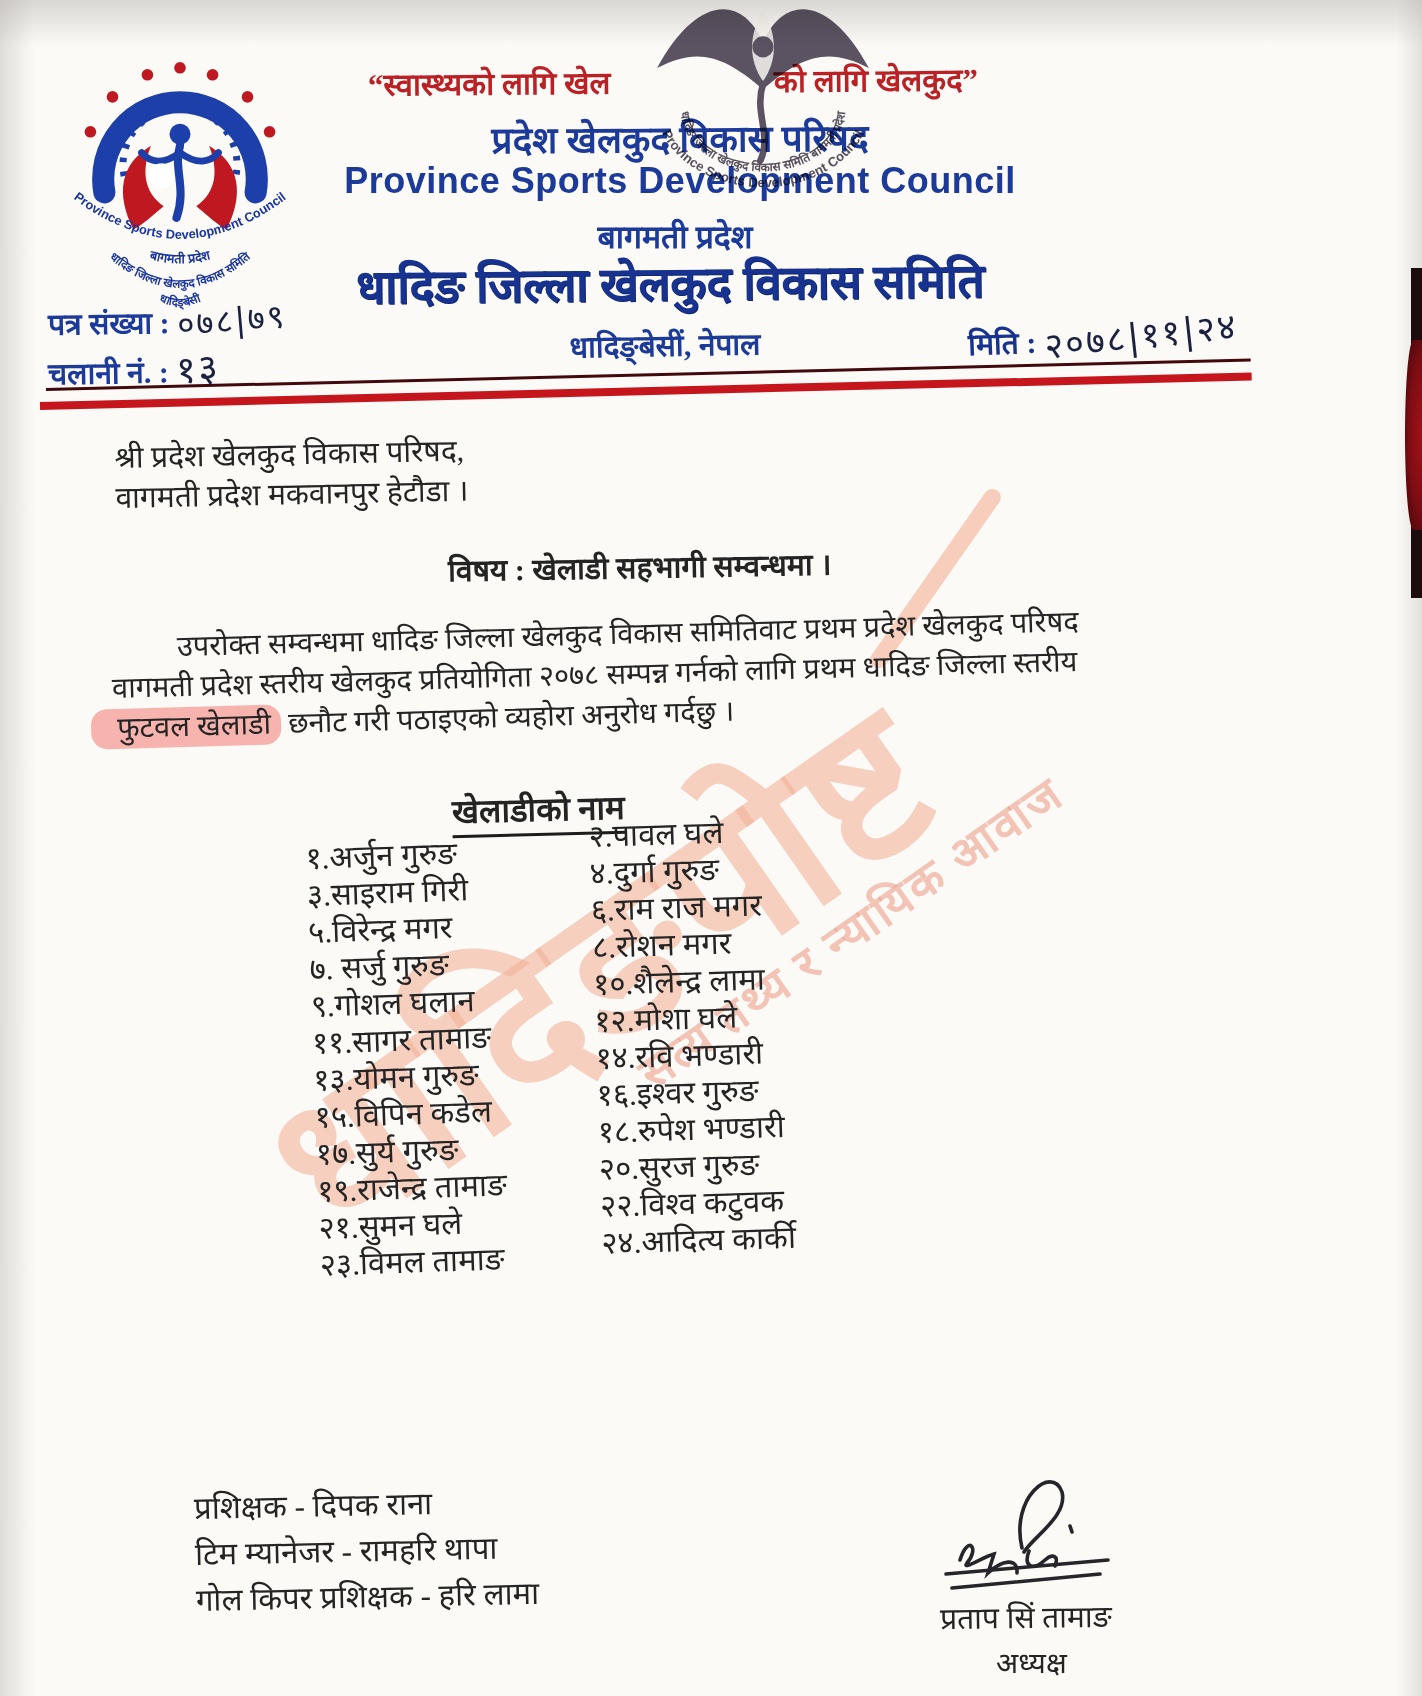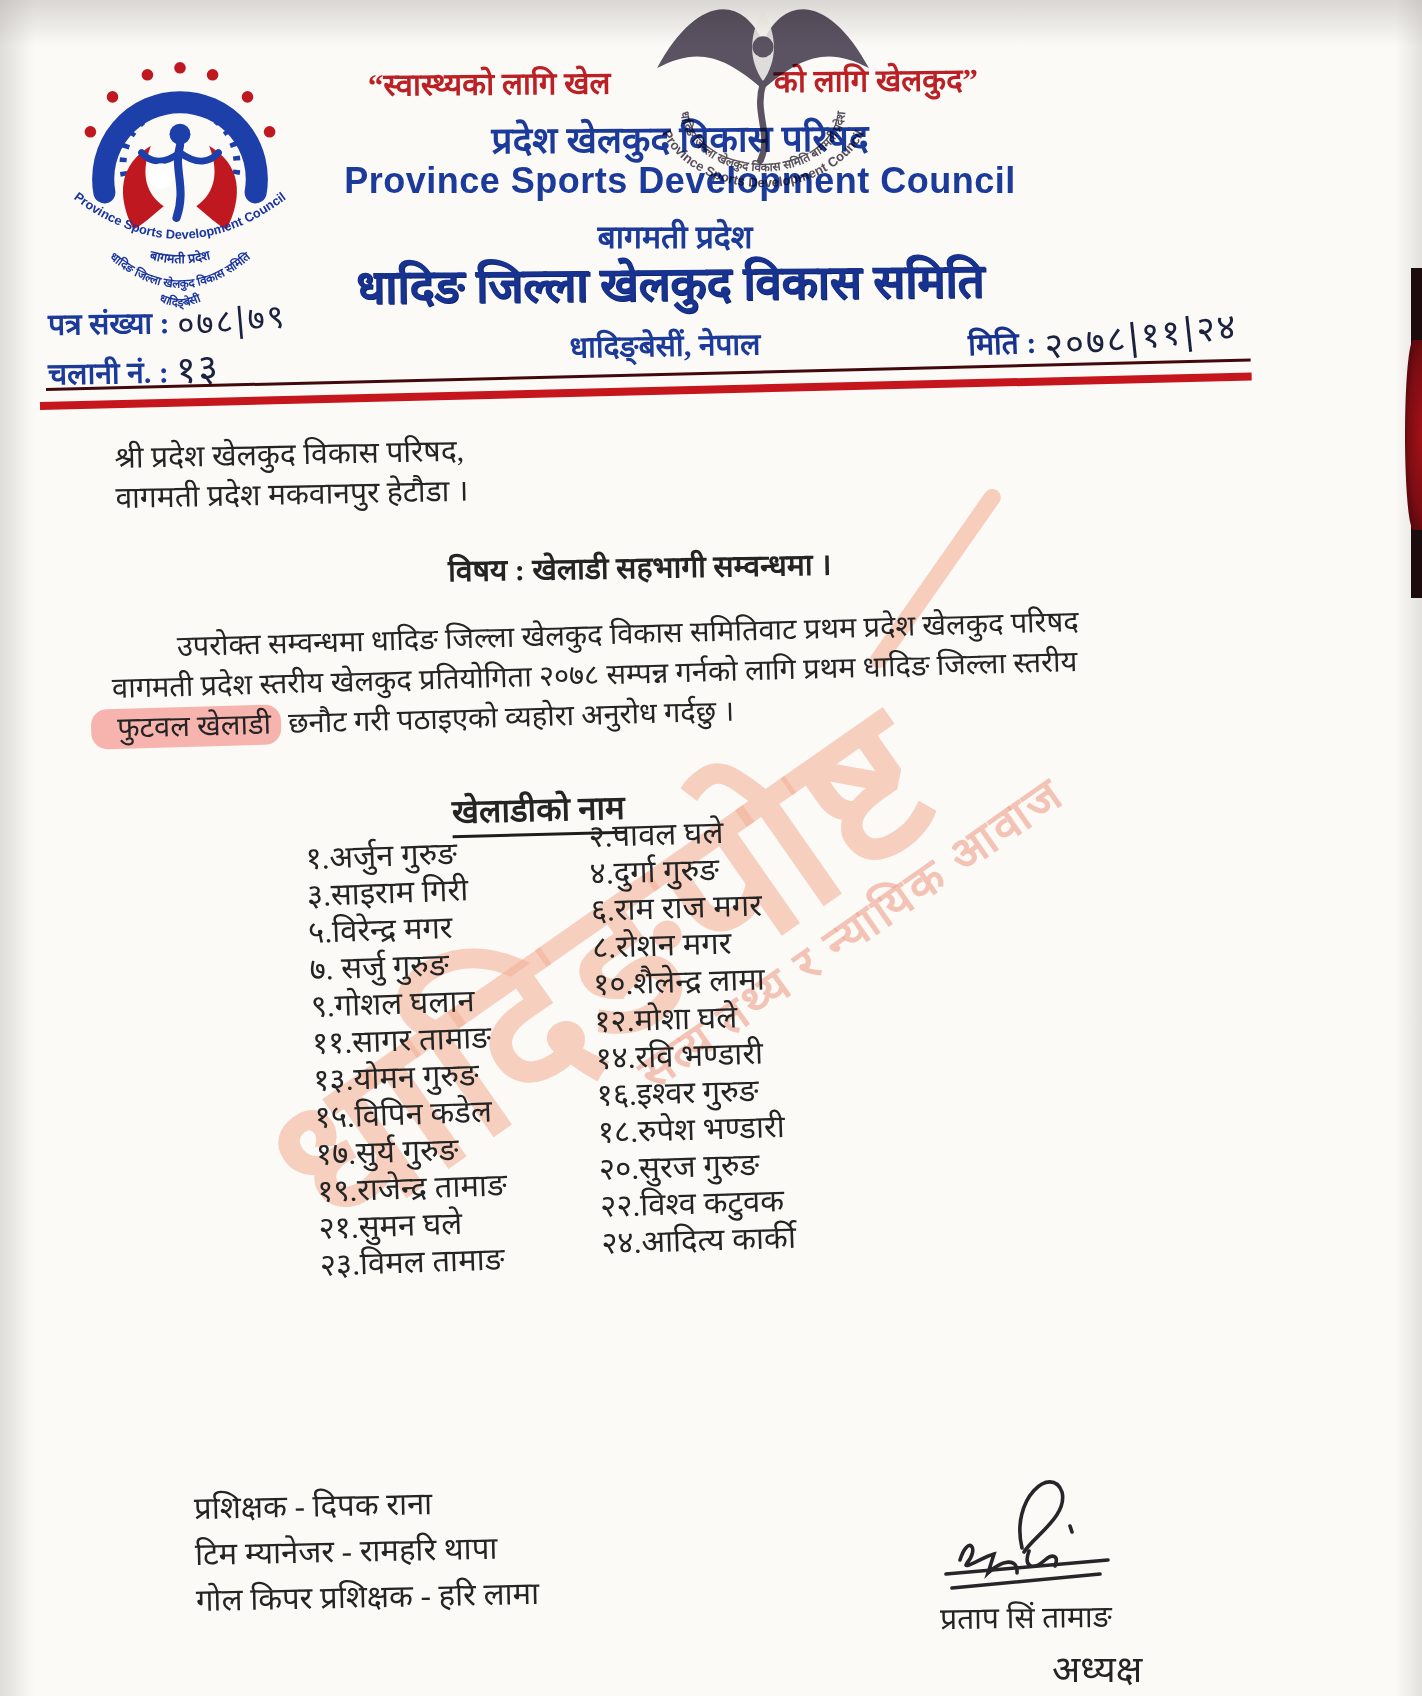--- a/index.html
+++ b/index.html
@@ -61,21 +61,21 @@
   .hl{background:#f7b4ae;border-radius:16px;padding:3px 10px 5px 26px;margin-left:-22px;}
   .list-heading{position:absolute;left:452px;top:786px;z-index:2;font-size:33px;font-weight:700;
     border-bottom:3px solid #1d1d1d;padding-bottom:2px;transform:rotate(-1.5deg);}
   .col{position:absolute;z-index:2;font-size:31px;line-height:37px;white-space:nowrap;transform-origin:left top;}
   .col-left{left:305px;top:840px;transform:rotate(-2deg);}
   .col-right{left:588px;top:818px;transform:rotate(-1.8deg);}
   .staff{position:absolute;left:195px;top:1486px;z-index:2;font-size:31px;line-height:46px;
     transform:rotate(-1.2deg);transform-origin:left center;white-space:nowrap;}
   .sig-svg{position:absolute;left:918px;top:1448px;width:225px;height:160px;z-index:2;}
   .sig-name{position:absolute;left:940px;top:1596px;z-index:2;font-size:30px;white-space:nowrap;transform:rotate(-.8deg);}
-  .sig-title{position:absolute;left:1052px;top:1642px;z-index:2;font-size:37px;}
+  .sig-title{position:absolute;left:996px;top:1642px;z-index:2;font-size:29px;}
 </style>
 </head>
 <body>
 
 <div class="page">
 
   <div class="wm-slash"></div>
   <div class="wm-big">धादिङपोष्ट</div>
   <div class="wm-tag">सत्य तथ्य र न्यायिक आवाज</div>
 

